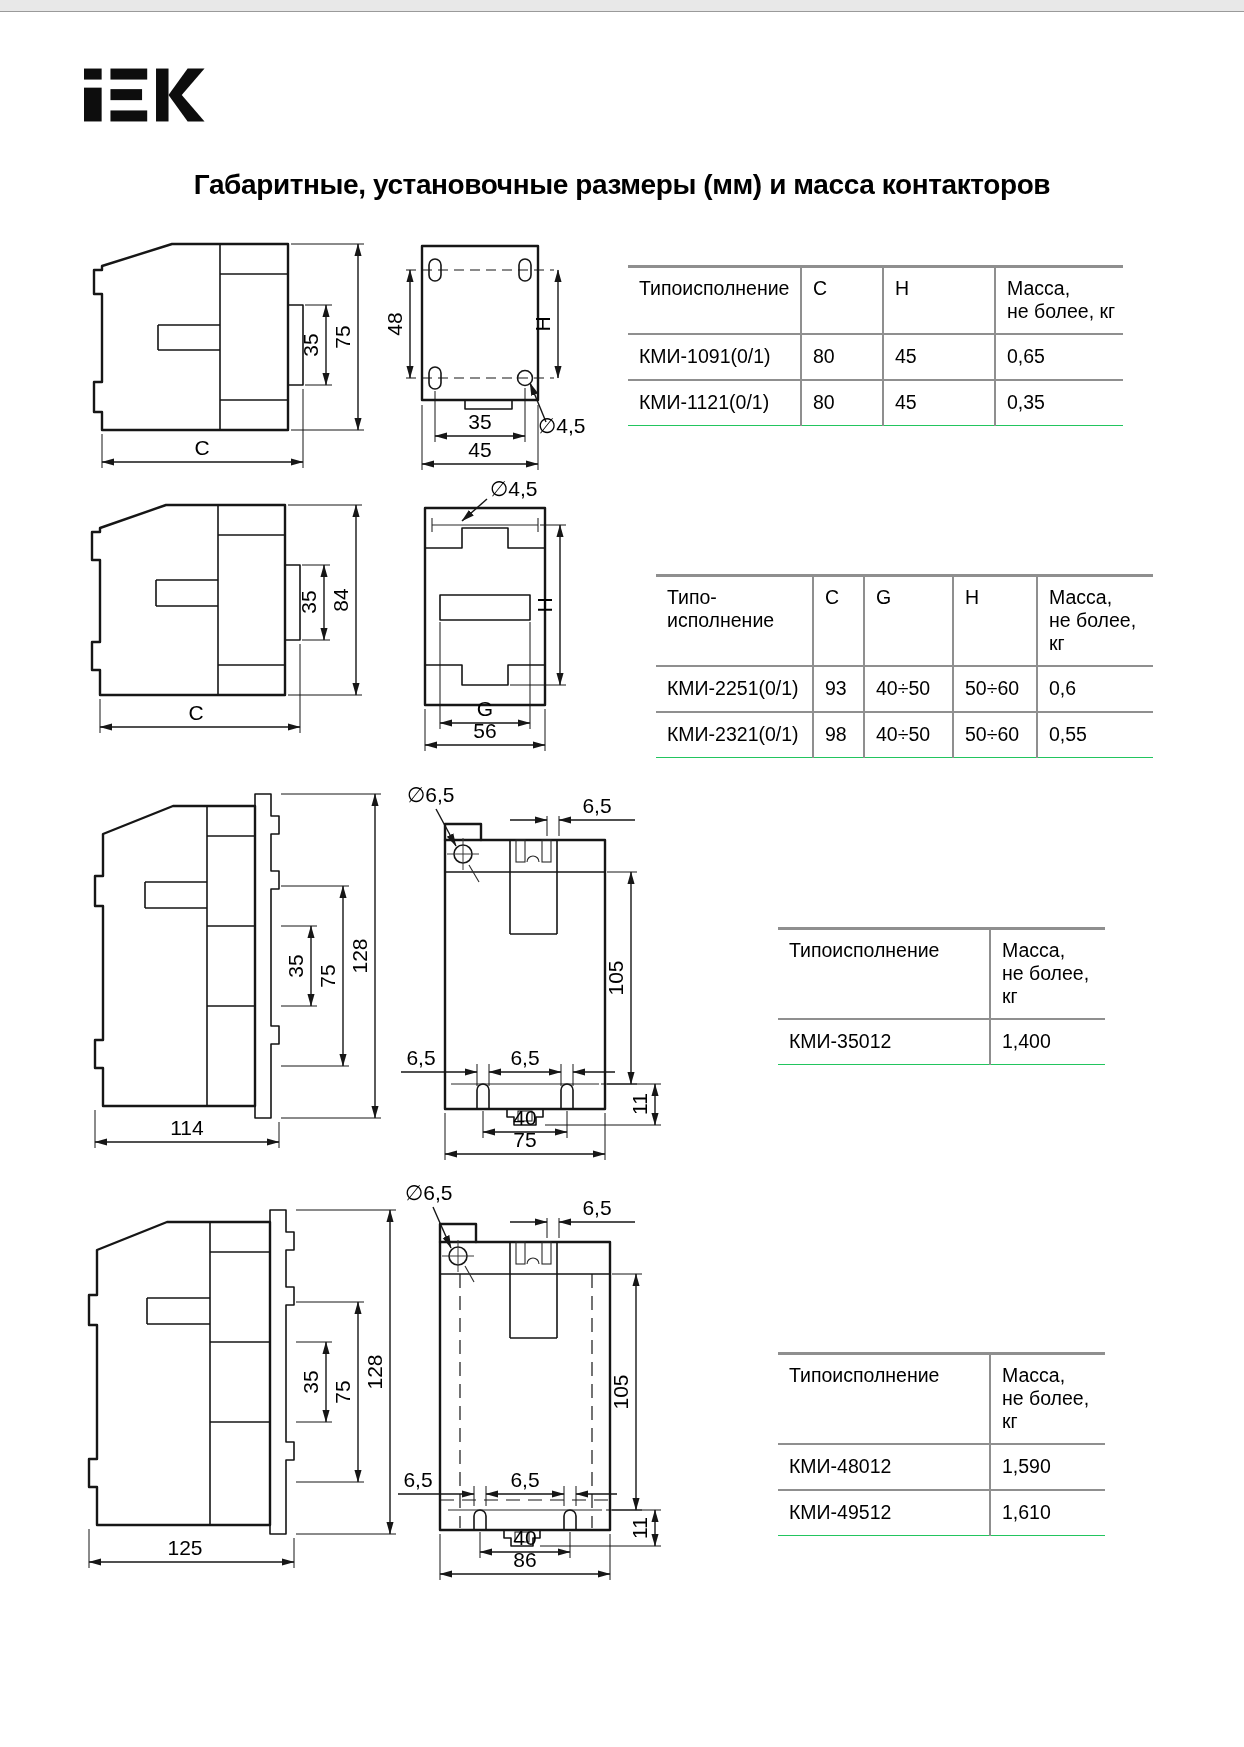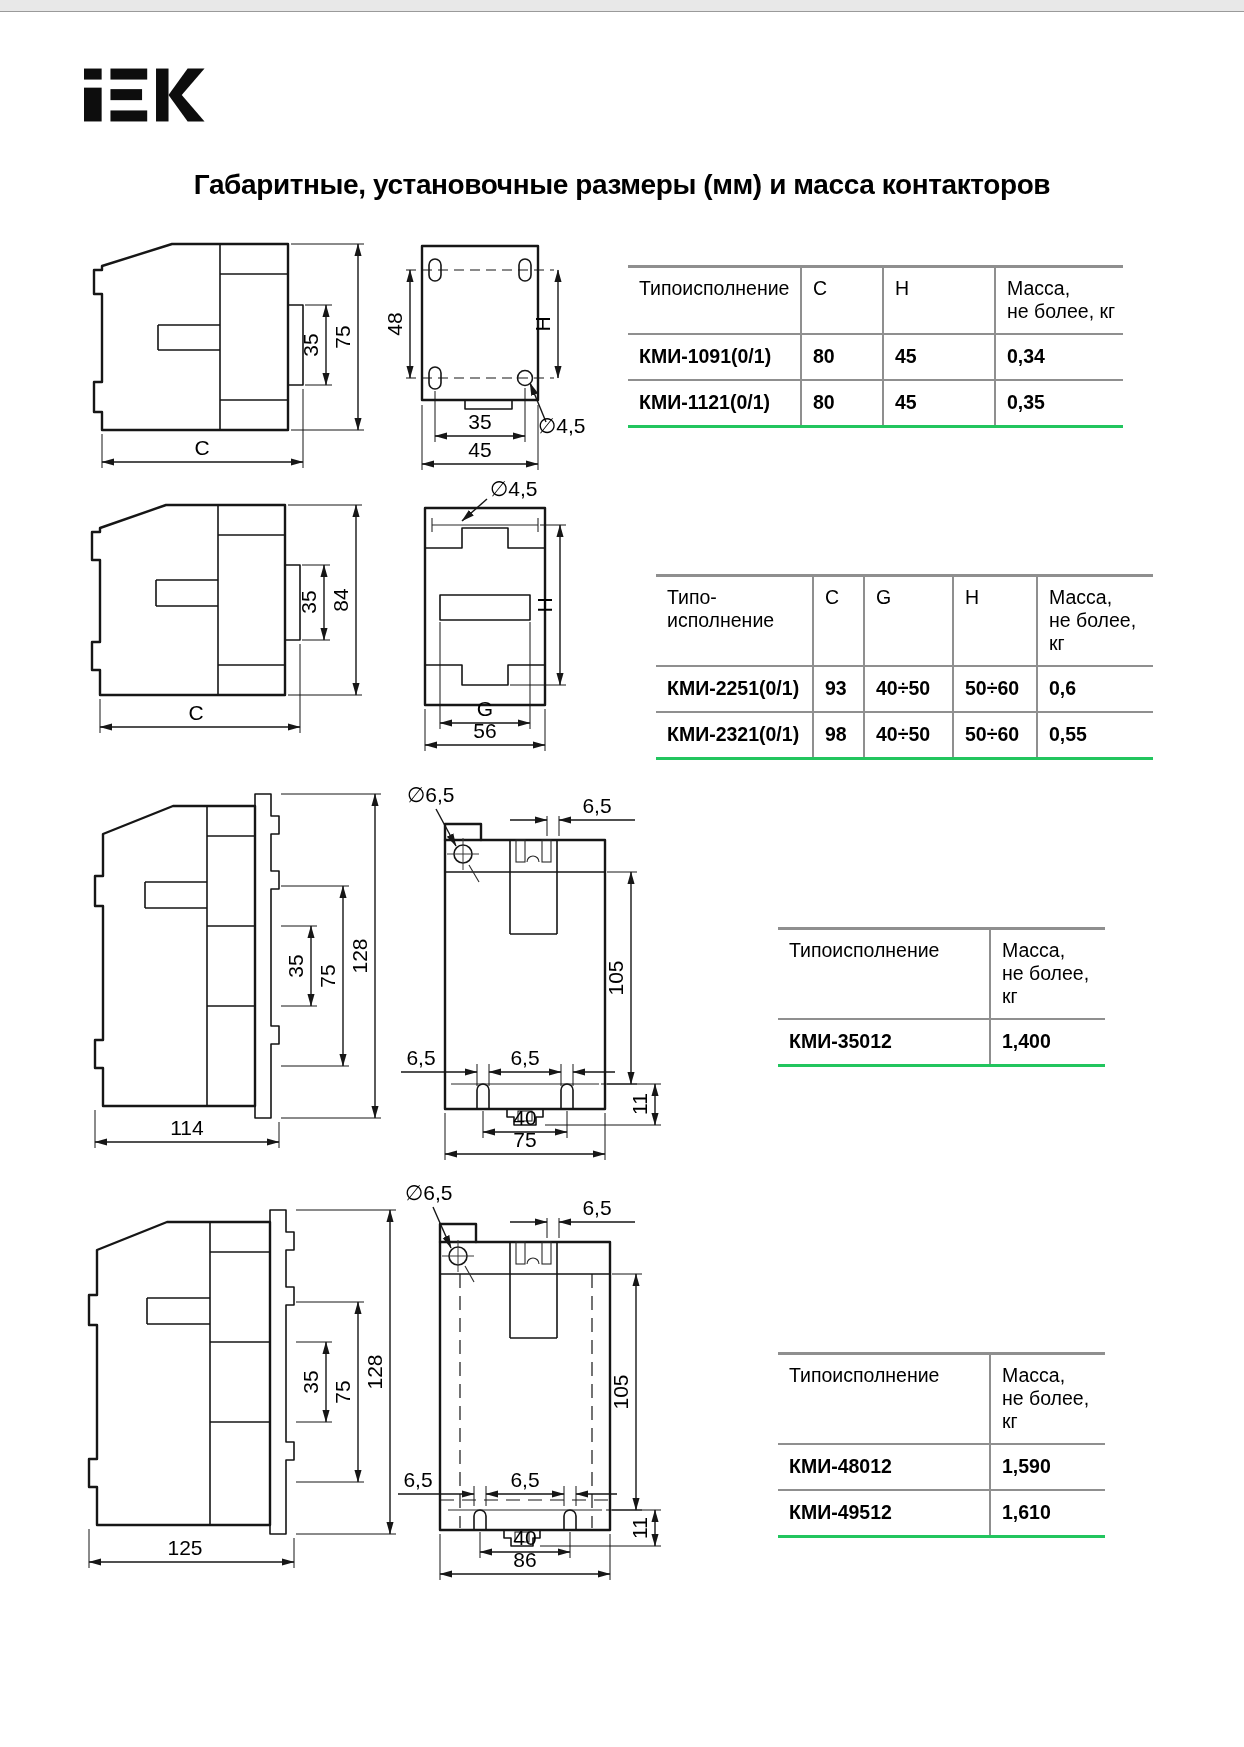--- a/index.html
+++ b/index.html
@@ -15,25 +15,25 @@
   .th{fill:none;stroke:#2a2a2a;stroke-width:1.1;}
   .dim{fill:none;stroke:#161616;stroke-width:1.4;}
   .ext{fill:none;stroke:#161616;stroke-width:1;}
   .dash{fill:none;stroke:#161616;stroke-width:1.1;stroke-dasharray:10 6;}
   .dashL{fill:none;stroke:#161616;stroke-width:1.2;stroke-dasharray:14 8;}
   .cl{fill:none;stroke:#3a3a3a;stroke-width:1;}
   .dt{font-family:"Liberation Sans",sans-serif;font-size:21px;fill:#000;}
   
   .spec{position:absolute;border-collapse:collapse;table-layout:fixed;
         font-size:19.5px;line-height:1.18;color:#000;
-        border-top:3px solid #8f8f8f;border-bottom:3px solid #22c55e;}
+        border-top:3px solid #8f8f8f;border-bottom:1px solid #22c55e;}
   .spec th{font-weight:normal;text-align:left;vertical-align:top;
            padding:9px 6px 10px 11px;border-bottom:2px solid #8f8f8f;}
   .spec td{text-align:left;vertical-align:middle;
-           padding:10px 6px 11px 11px;border-bottom:2px solid #8f8f8f;font-weight:bold;}
+           padding:10px 6px 11px 11px;border-bottom:2px solid #8f8f8f;}
   .spec tbody tr:last-child td{border-bottom:none;}
   .spec th + th, .spec td + td{border-left:2px solid #8f8f8f;}
 </style>
 </head>
 <body>
 
 <div class="page">
 
   <svg class="logo" viewBox="0 0 166 72" aria-label="IEK">
     <g fill="#0d0d0d">
@@ -122,21 +122,21 @@
           <div>Масса,</div>
             <div>не более, кг</div>
         </th>
       </tr>
     </thead>
     <tbody>
       <tr>
         <td>КМИ-1091(0/1)</td>
         <td>80</td>
         <td>45</td>
-        <td>0,34</td>
+        <td>0,65</td>
       </tr>
       <tr>
         <td>КМИ-1121(0/1)</td>
         <td>80</td>
         <td>45</td>
         <td>0,35</td>
       </tr>
     </tbody>
   </table>
 

